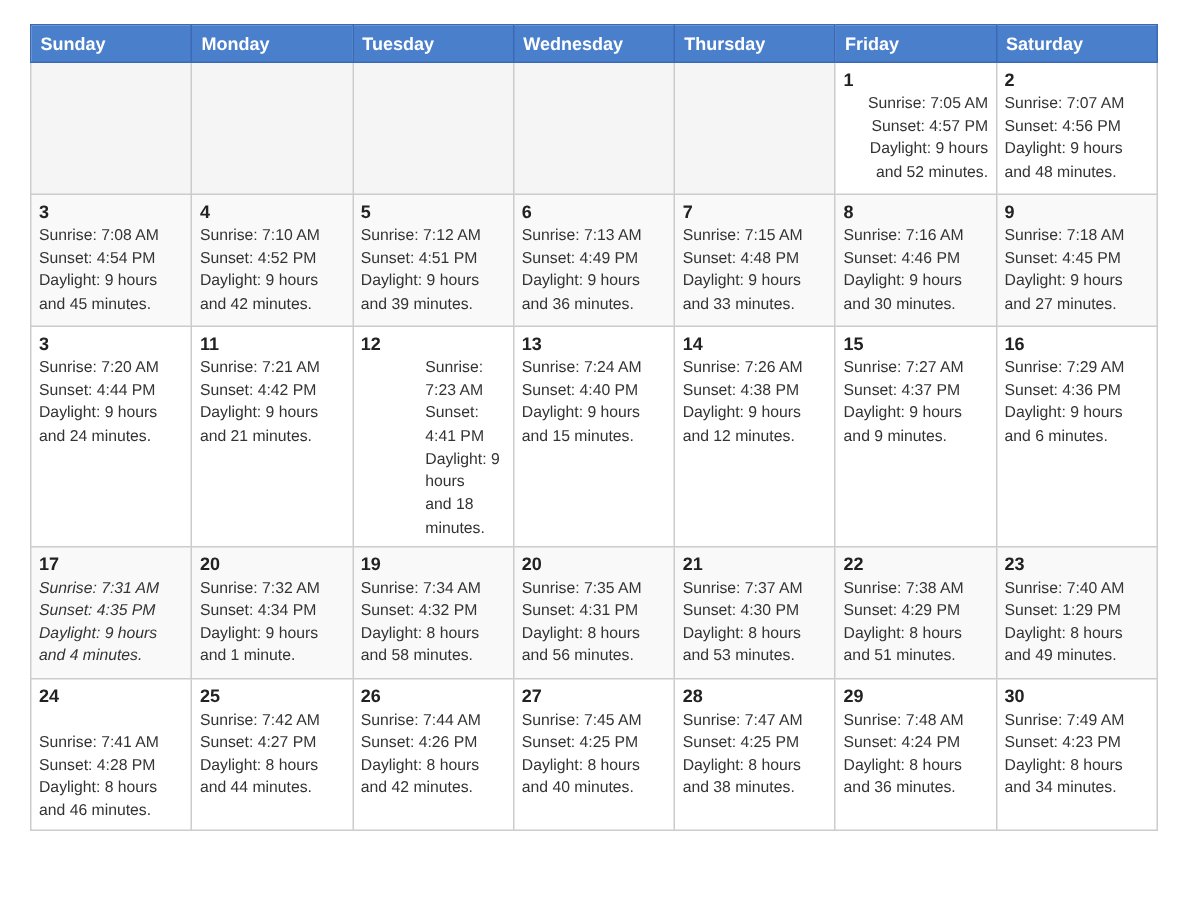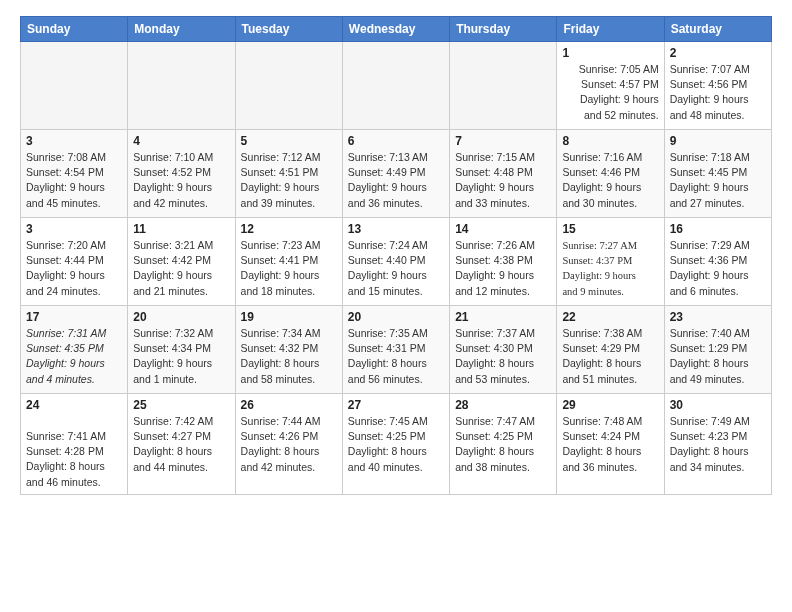--- a/index.html
+++ b/index.html
@@ -173,49 +173,49 @@
         <tr>
           <td>
             <div class="day-number">3</div>
             <div class="day-info" style="white-space: pre-line;">Sunrise: 7:20 AM
 Sunset: 4:44 PM
 Daylight: 9 hours
 and 24 minutes.</div>
           </td>
           <td>
             <div class="day-number">11</div>
-            <div class="day-info" style="white-space: pre-line;">Sunrise: 3:21 AM
+            <div class="day-info" style="white-space: pre-line;">Sunrise: 7:21 AM
 Sunset: 4:42 PM
 Daylight: 9 hours
 and 21 minutes.</div>
           </td>
           <td>
             <div class="day-number">12</div>
-            <div class="day-info" style="white-space: pre-line;">Sunrise: 7:23 AM
+            <div class="day-info" style="white-space: pre-line; margin-left: 43px;">Sunrise: 7:23 AM
 Sunset: 4:41 PM
 Daylight: 9 hours
 and 18 minutes.</div>
           </td>
           <td>
             <div class="day-number">13</div>
             <div class="day-info" style="white-space: pre-line;">Sunrise: 7:24 AM
 Sunset: 4:40 PM
 Daylight: 9 hours
 and 15 minutes.</div>
           </td>
           <td>
             <div class="day-number">14</div>
             <div class="day-info" style="white-space: pre-line;">Sunrise: 7:26 AM
 Sunset: 4:38 PM
 Daylight: 9 hours
 and 12 minutes.</div>
           </td>
           <td>
             <div class="day-number">15</div>
-            <div class="day-info" style="white-space: pre-line; font-family: Liberation Serif, serif;">Sunrise: 7:27 AM
+            <div class="day-info" style="white-space: pre-line;">Sunrise: 7:27 AM
 Sunset: 4:37 PM
 Daylight: 9 hours
 and 9 minutes.</div>
           </td>
           <td>
             <div class="day-number">16</div>
             <div class="day-info" style="white-space: pre-line;">Sunrise: 7:29 AM
 Sunset: 4:36 PM
 Daylight: 9 hours
 and 6 minutes.</div>

